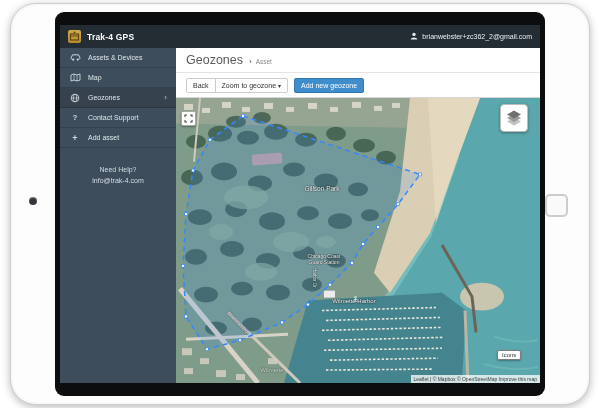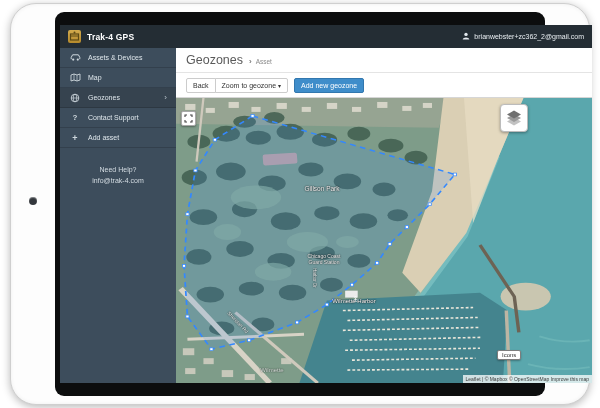--- a/index.html
+++ b/index.html
@@ -9,21 +9,21 @@
   .tablet{position:absolute;left:10px;top:3px;width:578px;height:400px;background:#fdfdfd;
     border:1px solid #cfcfcf;border-radius:26px;
     box-shadow:0 2px 8px rgba(0,0,0,.28), inset 0 0 4px rgba(0,0,0,.06)}
   .camera{position:absolute;left:29px;top:197px;width:8px;height:8px;border-radius:50%;
     background:#33373c;box-shadow:inset 0 1px 1px rgba(255,255,255,.4)}
   .home-btn{position:absolute;left:545px;top:194px;width:19px;height:19px;
     border:2px solid #cdcdcd;border-radius:5px;background:#fafafa}
   .screen{position:absolute;left:55px;top:12px;width:490px;height:384px;background:#0c0d0e;border-radius:9px}
 
   
-  .app{position:absolute;left:60px;top:25px;width:532px;height:358px;background:#fff;overflow:hidden}
+  .app{position:absolute;left:60px;top:25px;width:480px;height:358px;background:#fff;overflow:hidden}
 
   .navbar{height:23px;background:#242d34;display:flex;align-items:center;justify-content:space-between;
     padding:0 8px;color:#fff}
   .brand{display:flex;align-items:center;gap:6px;font-size:8.5px;font-weight:bold;letter-spacing:.2px}
   .logo{width:13px;height:13px;border-radius:2px;background:linear-gradient(#d2ab4d,#b68a2c);
     display:flex;align-items:center;justify-content:center}
   .nav-user{display:flex;align-items:center;gap:4px;font-size:7px;color:#e8edf1}
 
   .app-body{display:flex;height:335px}
   .sidebar{width:116px;background:#3d4d5c;color:#dfe7ec;display:flex;flex-direction:column}

